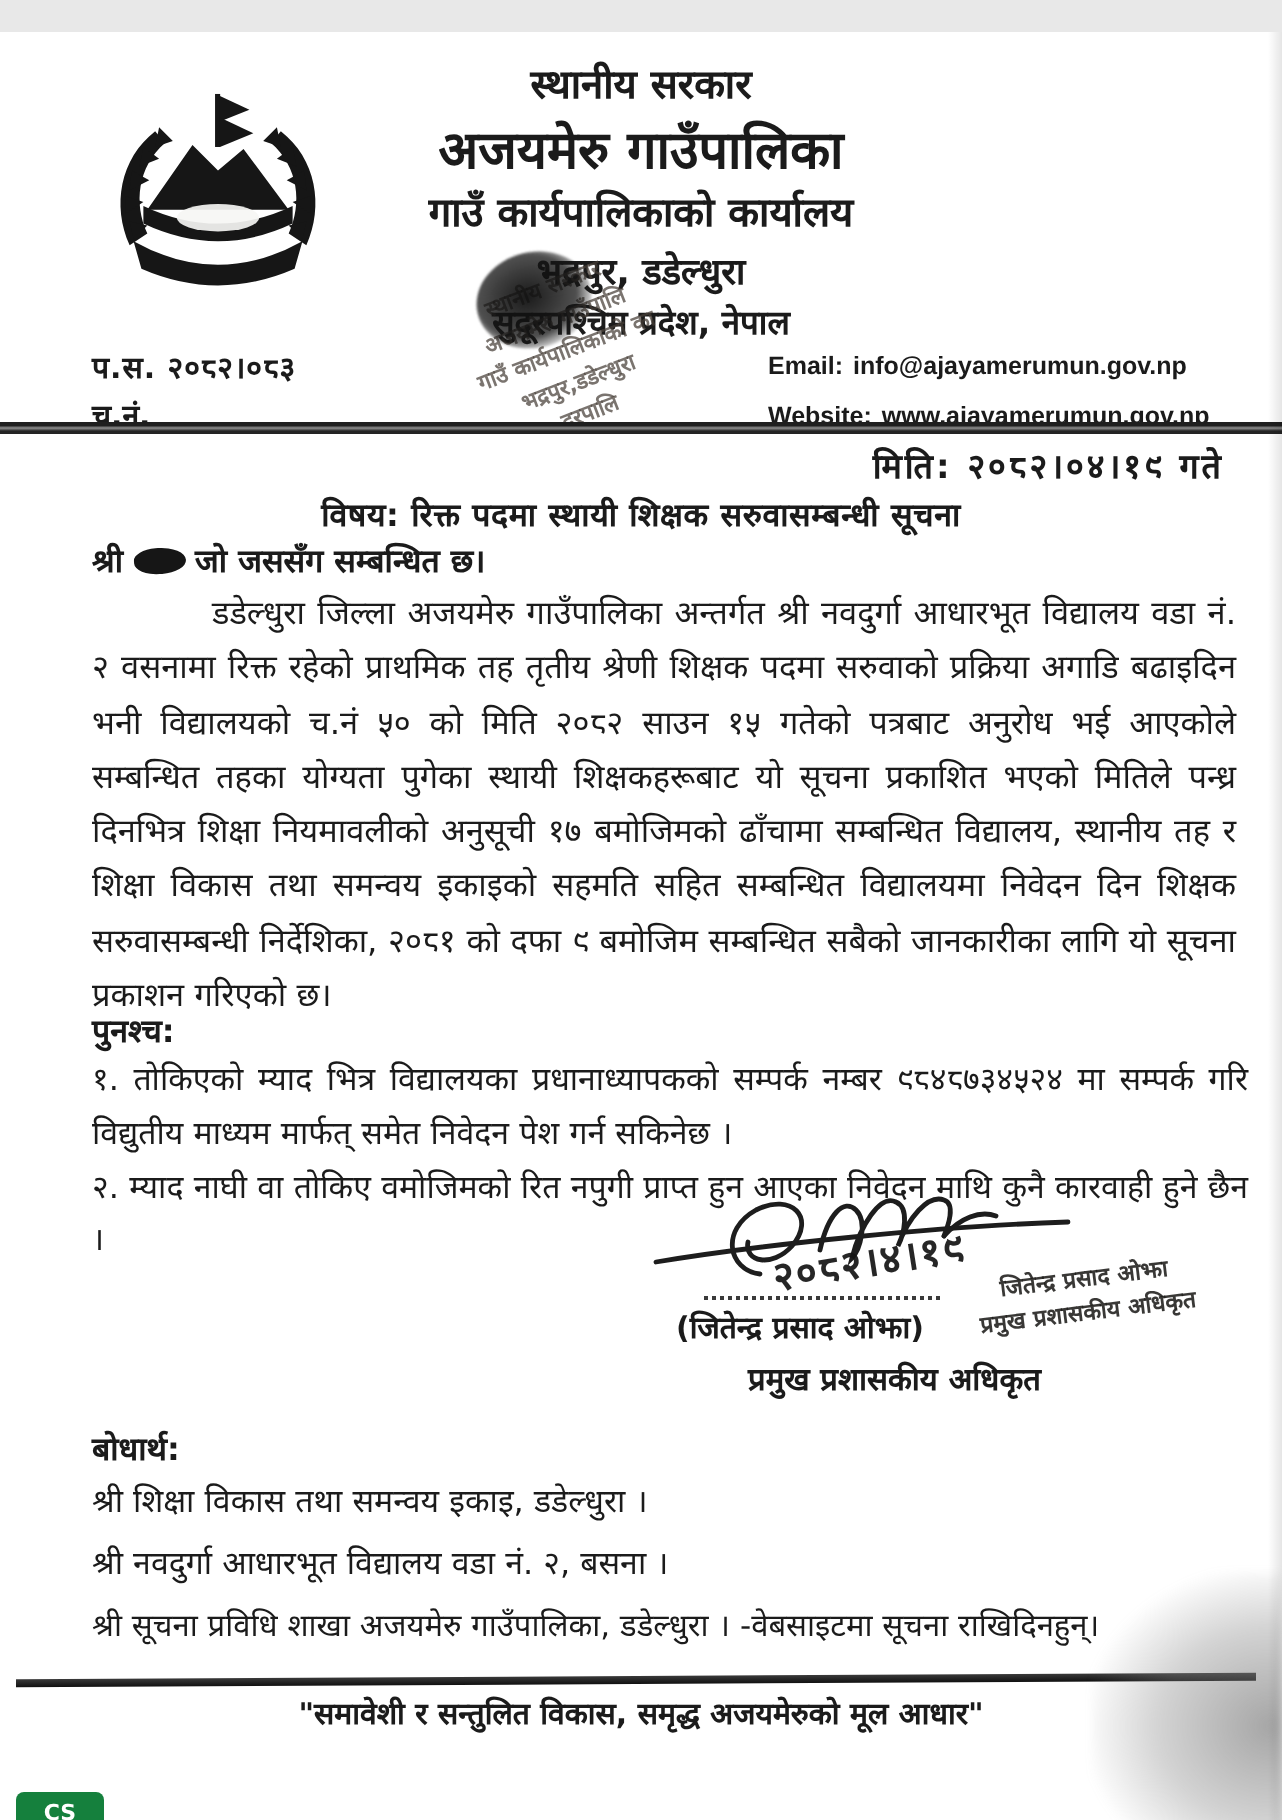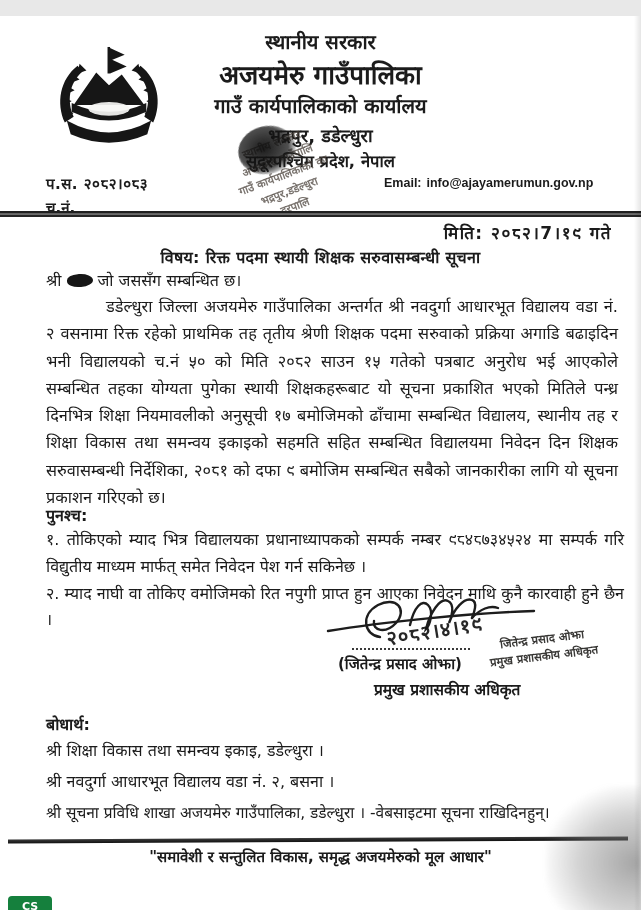--- a/index.html
+++ b/index.html
@@ -41,21 +41,21 @@
   .c-email{top:160px;}
   .c-web{top:185px;}
 
   .rule-top{
     left:0;top:195px;width:641px;height:6px;
     background:linear-gradient(#1f1f1f 0%, #1f1f1f 30%, #8f8f8f 50%, #242424 75%, #242424 100%);
   }
 
   .date-line{top:205px;left:0;width:612px;text-align:right;font-size:17px;letter-spacing:1.5px;font-weight:bold;}
   .subject{top:230px;font-size:16px;font-weight:bold;letter-spacing:.3px;}
-  .salutation{left:46px;top:253px;font-size:16px;font-weight:normal;text-align:right;}
+  .salutation{left:46px;top:253px;font-size:16px;font-weight:bold;text-align:right;}
   .redaction{
     display:inline-block;width:26px;height:13px;margin:0 4px -1px 6px;
     background:#161616;border-radius:45% 55% 50% 50%;transform:rotate(-4deg);
   }
 
   .body-par{
     left:46px;top:277px;width:572px;
     font-size:16.3px;line-height:27.3px;text-align:justify;text-indent:60px;
   }
 
@@ -146,24 +146,27 @@
     <div>दरपालि</div>
   </div>
   <div class="abs ink-blob"></div>
 
   <div class="abs ref-ps">प.स. २०८२।०८३</div>
   <div class="abs ref-chn">च.नं.</div>
 
   <div class="abs contact c-email">
     <span class="lbl">Email:</span><span>info@ajayamerumun.gov.np</span>
   </div>
+  <div class="abs contact c-web">
+    <span class="lbl">Website:</span><span>www.ajayamerumun.gov.np</span>
+  </div>
 
   <div class="abs rule-top"></div>
 
-  <div class="abs date-line">मिति: २०८२।7।१९ गते</div>
+  <div class="abs date-line">मिति: २०८२।०४।१९ गते</div>
   <div class="abs ctr subject">विषय: रिक्त पदमा स्थायी शिक्षक सरुवासम्बन्धी सूचना</div>
 
   <div class="abs salutation">
     <span>श्री</span><span class="redaction"></span><span>जो जससँग सम्बन्धित छ।</span>
   </div>
 
   <div class="abs body-par">डडेल्धुरा जिल्ला अजयमेरु गाउँपालिका अन्तर्गत श्री नवदुर्गा आधारभूत विद्यालय वडा नं. २ वसनामा रिक्त रहेको प्राथमिक तह तृतीय श्रेणी शिक्षक पदमा सरुवाको प्रक्रिया अगाडि बढाइदिन भनी विद्यालयको च.नं ५० को मिति २०८२ साउन १५ गतेको पत्रबाट अनुरोध भई आएकोले सम्बन्धित तहका योग्यता पुगेका स्थायी शिक्षकहरूबाट यो सूचना प्रकाशित भएको मितिले पन्ध्र दिनभित्र शिक्षा नियमावलीको अनुसूची १७ बमोजिमको ढाँचामा सम्बन्धित विद्यालय, स्थानीय तह र शिक्षा विकास तथा समन्वय इकाइको सहमति सहित सम्बन्धित विद्यालयमा निवेदन दिन शिक्षक सरुवासम्बन्धी निर्देशिका, २०८१ को दफा ९ बमोजिम सम्बन्धित सबैको जानकारीका लागि यो सूचना प्रकाशन गरिएको छ।</div>
 
   <div class="abs ps-head">पुनश्च:</div>
   <div class="abs ps-items">

